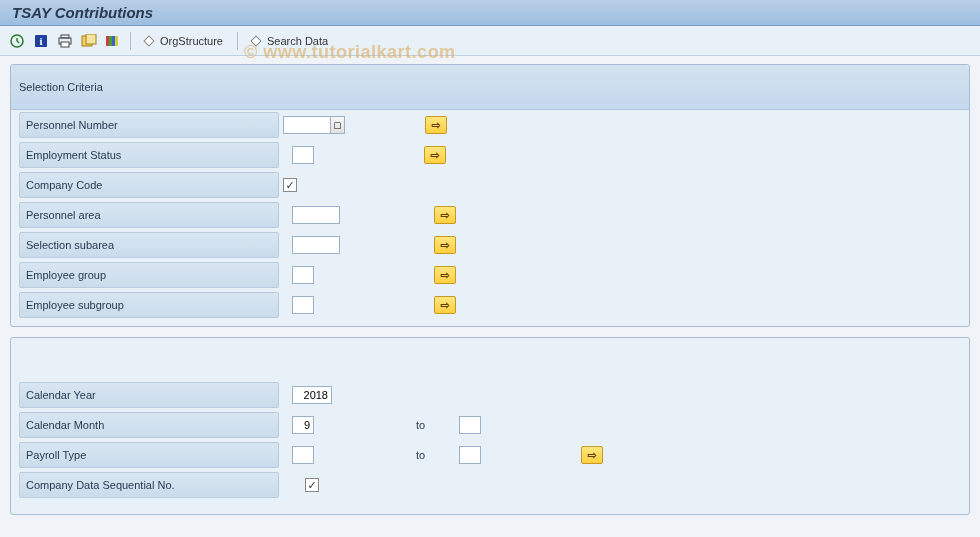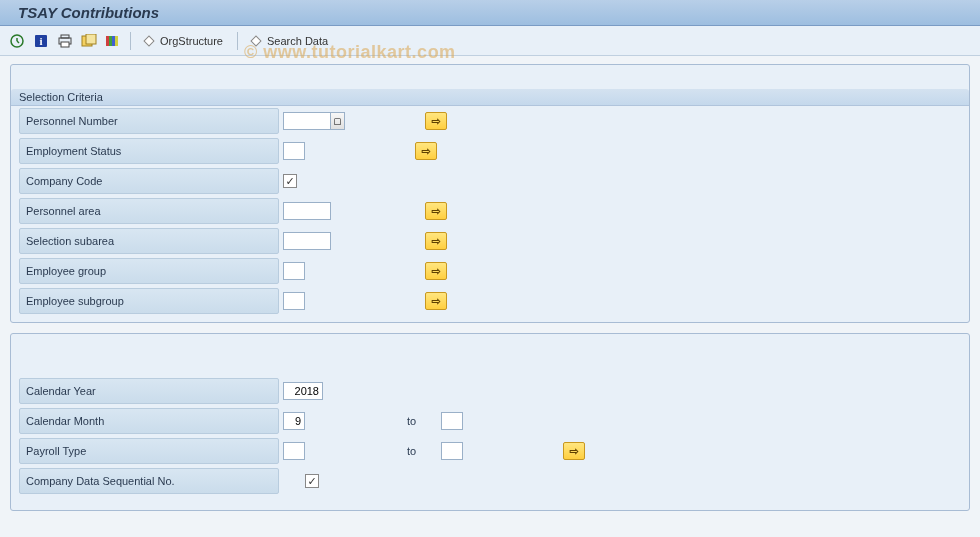--- a/index.html
+++ b/index.html
@@ -7,21 +7,21 @@
       font-family: Arial, sans-serif;
       font-size: 11px;
       background: #f0f4f8;
       width: 980px;
       height: 537px;
       overflow: hidden;
       position: relative;
     }
     .title-bar {
       background: linear-gradient(to bottom, #b8cfe8, #9dbee0);
-      padding: 4px 18px;
+      padding: 4px 12px;
       border-bottom: 1px solid #7a9bc4;
     }
     .title-bar h1 {
       font-size: 15px;
       font-weight: bold;
       font-style: italic;
       color: #2a3a50;
     }
     .toolbar {
       background: #e8f0f8;
@@ -69,27 +69,26 @@
     }
     .group-box {
       border: 1px solid #a8bcd4;
       border-radius: 3px;
       background: #e8f0f8;
       margin-bottom: 10px;
       padding-bottom: 6px;
     }
     .group-title {
       background: linear-gradient(to bottom, #d4e2f0, #c4d8ec);
-      padding: 2px 8px;
+      padding: 16px 8px;
       font-size: 11px;
       color: #2a3a50;
       border-bottom: 1px solid #b0c4dc;
       border-radius: 3px 3px 0 0;
       min-height: 16px;
-      margin-top: 24px;
     }
     .group-title.empty {
       background: #e8f0f8;
       border-bottom: none;
       height: 8px;
       min-height: 8px;
     }
     .form-row {
       display: flex;
       align-items: center;
@@ -107,21 +106,21 @@
       height: 26px;
       display: flex;
       align-items: center;
     }
     .form-input {
       border: 1px solid #9ab0c8;
       background: #fff;
       height: 18px;
       padding: 0 3px;
       font-size: 11px;
-      margin-left: 4px;
+      margin-left: 13px;
     }
     .input-sm { width: 22px; text-align: center; }
     .input-md { width: 40px; text-align: right; }
     .input-lg { width: 48px; }
     .arrow-btn {
       width: 22px;
       height: 18px;
       background: linear-gradient(to bottom, #ffe680, #ffcf40);
       border: 1px solid #c89820;
       border-radius: 2px;

